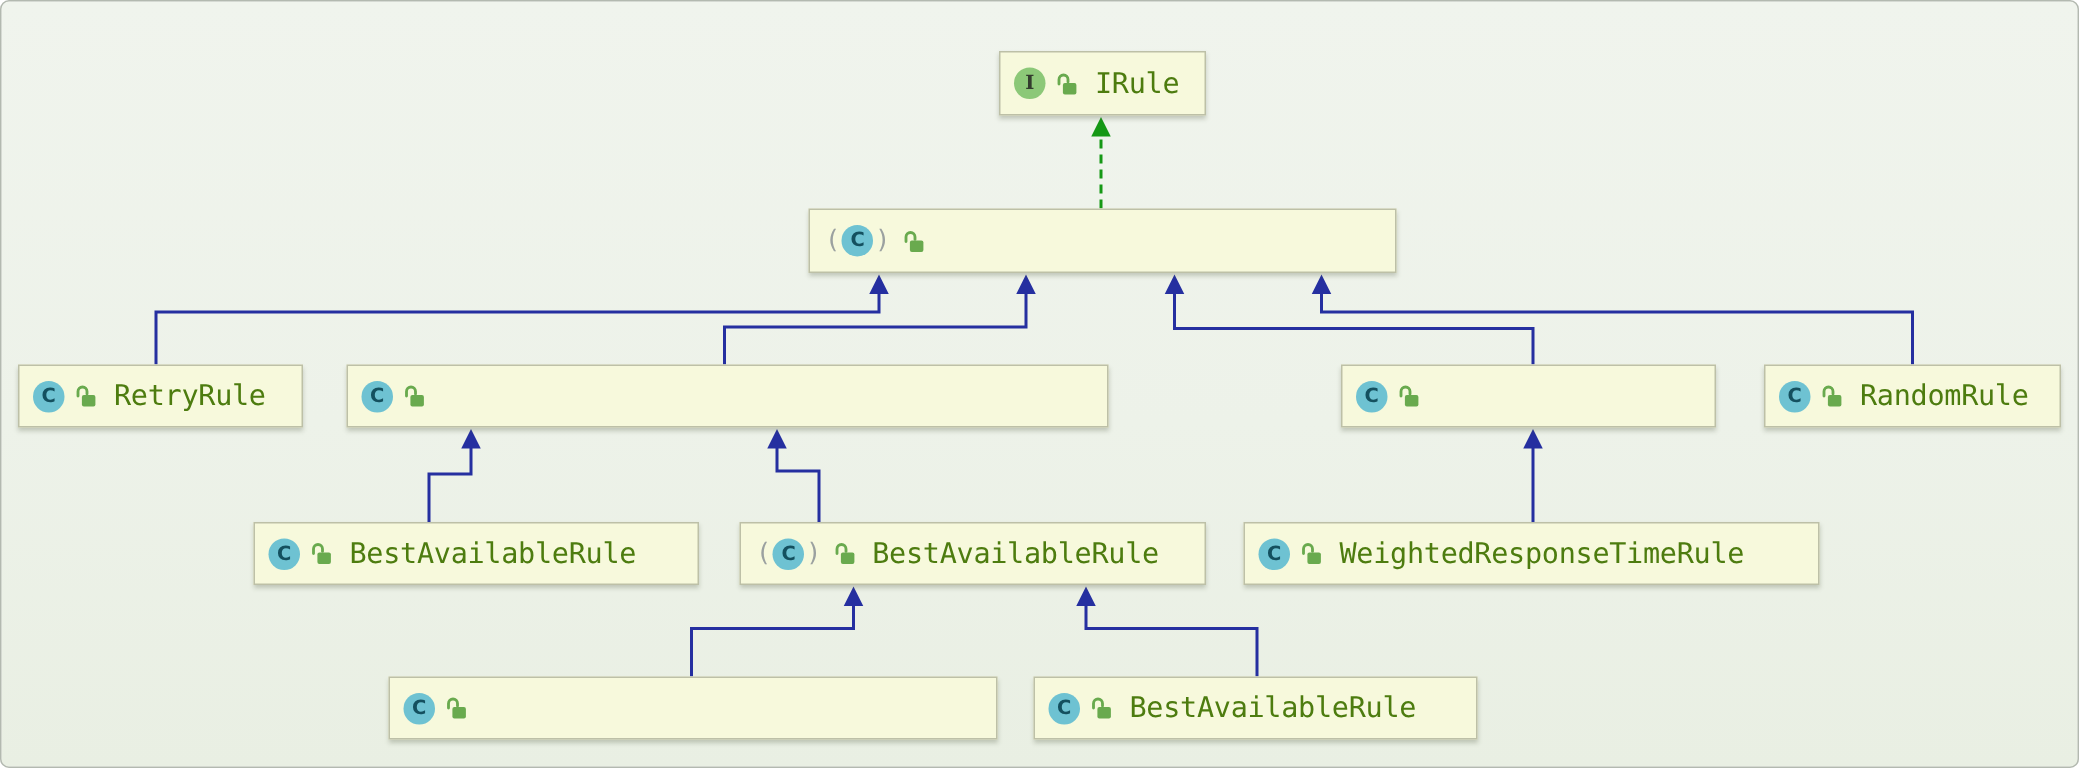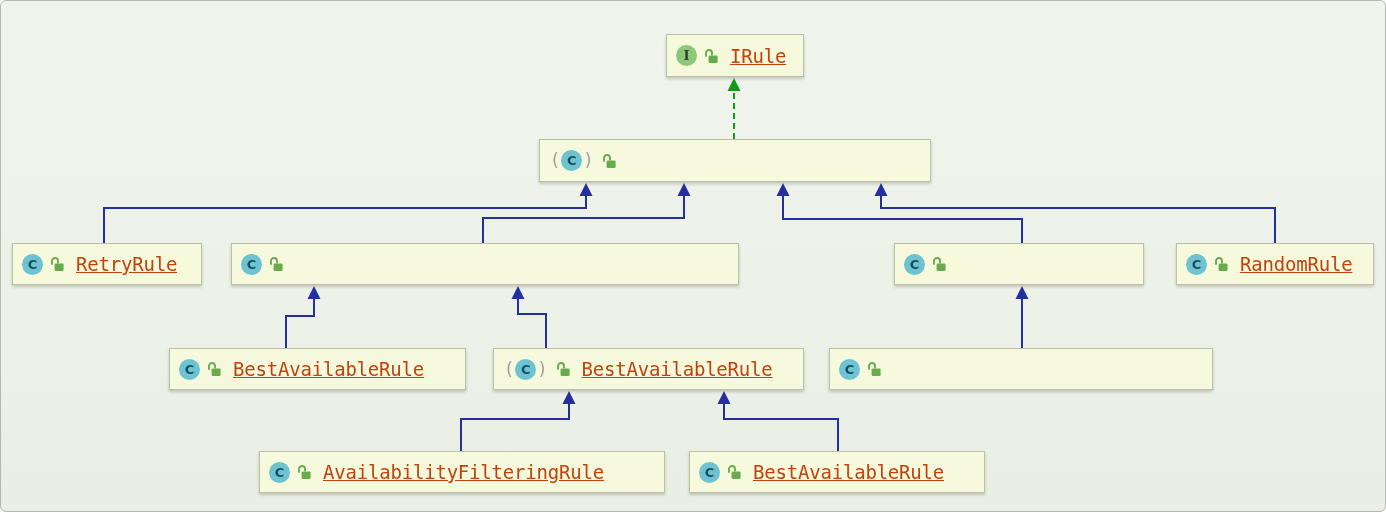--- a/index.html
+++ b/index.html
@@ -36,24 +36,23 @@
   .paren{
     color:#9ba1a0;
     font:400 17px "DejaVu Sans Mono",monospace;
     line-height:1;flex:none;
     padding:0 1px;
   }
   .lock{flex:none;margin-left:7px;width:15px;height:16px;}
   .label{
     margin-left:11px;
     font:400 19px "DejaVu Sans Mono",monospace;
-    color:#c2410c;
+    color:#4d7c0f;
     white-space:nowrap;
     letter-spacing:-0.2px;
-    text-decoration:underline;
   }
 </style>
 </head>
 <body>
 
 <div class="canvas">
   <svg class="edges" xmlns="http://www.w3.org/2000/svg" width="1386" height="512" viewBox="0 0 1386 512">
       <polyline points="733,138 733,87" fill="none" stroke="#159815" stroke-width="2" stroke-dasharray="6 4"></polyline>
       <polygon points="733,77 726.5,90 739.5,90" fill="#159815"></polygon>
       <polyline points="103,242 103,207 585,207 585,192" fill="none" stroke="#252fa0" stroke-width="2"></polyline>
@@ -140,28 +139,28 @@
           <rect x="4.6" y="7.4" width="9" height="7.6" rx="1.3" fill="#69aa4e"></rect>
         </svg>
         <span class="label">BestAvailableRule</span>
       </div>
       <div class="node" style="left: 828px; top: 347px; width: 384px; height: 42px;">
         <span class="icon class">C</span>
         <svg viewBox="0 0 15 16" class="lock">
           <path d="M2 8 V5 a3 3 0 0 1 6 0 V6.6" fill="none" stroke="#69aa4e" stroke-width="1.9" stroke-linecap="round"></path>
           <rect x="4.6" y="7.4" width="9" height="7.6" rx="1.3" fill="#69aa4e"></rect>
         </svg>
+        <span class="label">WeightedResponseTimeRule</span>
       </div>
       <div class="node" style="left: 258px; top: 450px; width: 406px; height: 42px;">
         <span class="icon class">C</span>
         <svg viewBox="0 0 15 16" class="lock">
           <path d="M2 8 V5 a3 3 0 0 1 6 0 V6.6" fill="none" stroke="#69aa4e" stroke-width="1.9" stroke-linecap="round"></path>
           <rect x="4.6" y="7.4" width="9" height="7.6" rx="1.3" fill="#69aa4e"></rect>
         </svg>
-        <span class="label">AvailabilityFilteringRule</span>
       </div>
       <div class="node" style="left: 688px; top: 450px; width: 296px; height: 42px;">
         <span class="icon class">C</span>
         <svg viewBox="0 0 15 16" class="lock">
           <path d="M2 8 V5 a3 3 0 0 1 6 0 V6.6" fill="none" stroke="#69aa4e" stroke-width="1.9" stroke-linecap="round"></path>
           <rect x="4.6" y="7.4" width="9" height="7.6" rx="1.3" fill="#69aa4e"></rect>
         </svg>
         <span class="label">BestAvailableRule</span>
       </div>
     </div>

